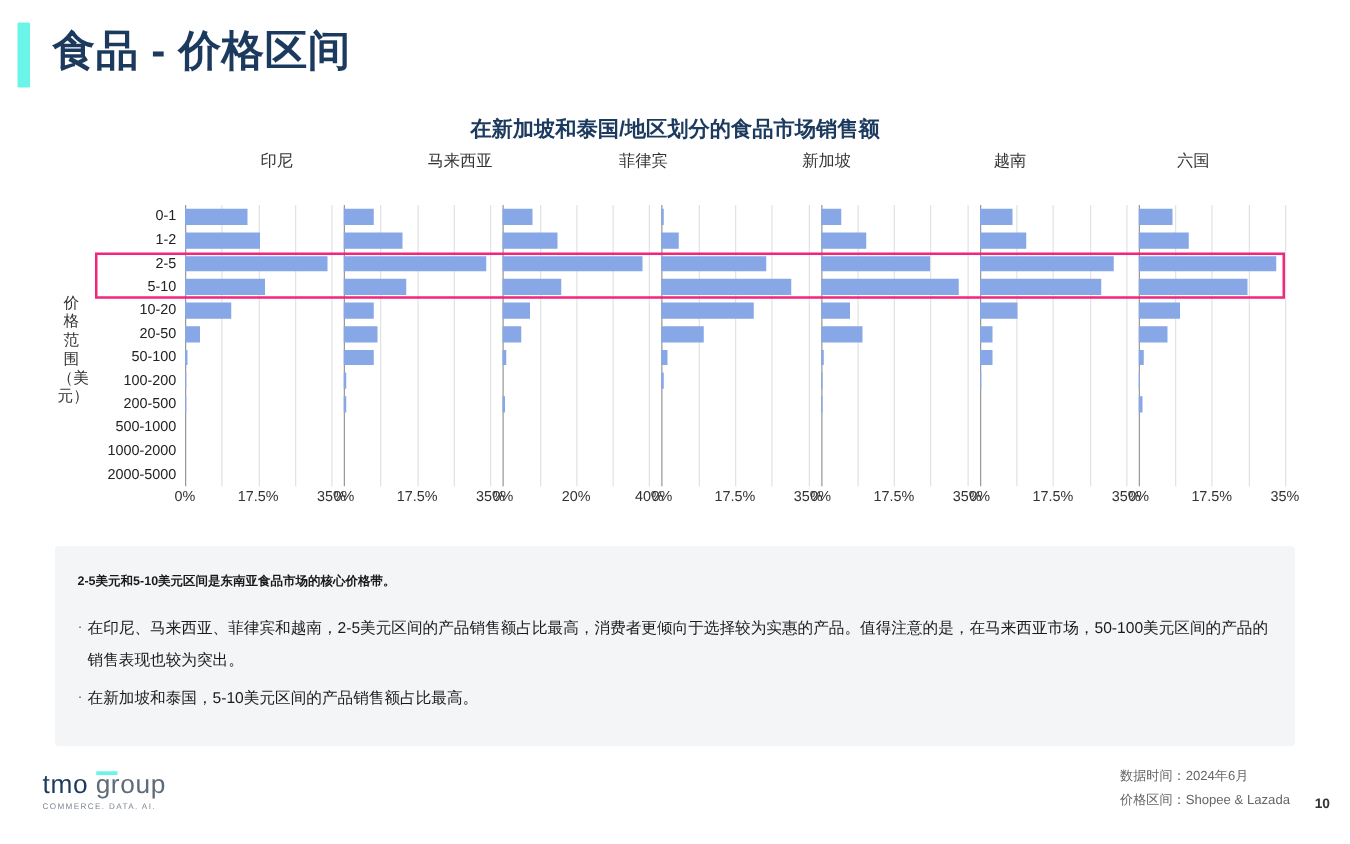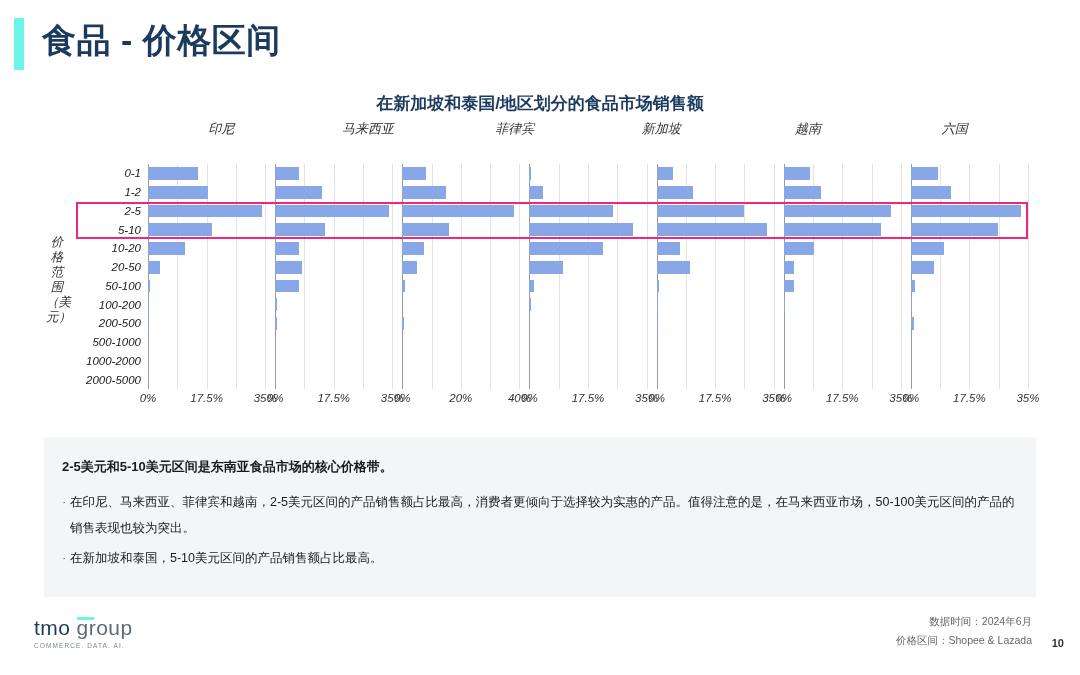--- a/index.html
+++ b/index.html
@@ -8,21 +8,21 @@
     font-family:"Liberation Sans","DejaVu Sans",sans-serif;
     color:#333;overflow:hidden;position:relative;
   }
   
   .slide-header{position:absolute;left:0;top:18px;height:52px;display:flex;}
   .accent-bar{width:10px;height:52px;background:#6BF5E8;margin-left:14px;border-radius:1px;}
   .slide-title{margin-left:18px;font-size:34px;font-weight:bold;color:#1C3A5E;letter-spacing:.5px;}
   
   .chart-title{position:absolute;left:0;top:92px;width:1080px;text-align:center;
     font-size:17px;font-weight:bold;color:#1C3A5E;}
-  .chart-area{position:absolute;left:0;top:120px;width:1071px;height:300px;font-style:italic;}
+  .chart-area{position:absolute;left:0;top:120px;width:1071px;height:300px;}
   .panel-headers{position:absolute;left:148px;top:0;width:880px;height:24px;display:flex;}
   .panel-head{flex:1 1 0;text-align:center;font-size:13px;color:#333;}
   .ylabel-axis{position:absolute;left:46px;top:115px;width:22px;
     font-size:12.5px;color:#333;text-align:center;line-height:15px;font-weight:500;}
   .ycat-col{position:absolute;left:68px;top:44px;width:78px;height:225px;
     display:flex;flex-direction:column;}
   .ycat{flex:1 1 0;display:flex;align-items:center;justify-content:flex-end;
     font-size:11.5px;color:#222;padding-right:5px;}
   .panels{position:absolute;left:148px;top:44px;width:880px;height:225px;display:flex;}
   .panel{flex:1 1 0;position:relative;margin-right:10px;}
@@ -36,32 +36,32 @@
   
   .xticks{position:absolute;left:148px;top:272px;width:880px;height:18px;display:flex;}
   .xt-panel{flex:1 1 0;position:relative;margin-right:10px;}
   .xt-panel:last-child{margin-right:0;}
   .xt{position:absolute;top:0;font-size:11.5px;color:#333;transform:translateX(-50%);white-space:nowrap;}
   
   .highlight-box{position:absolute;border:2px solid #F0267F;box-sizing:border-box;}
   
   .commentary{position:absolute;left:44px;top:437px;width:992px;height:160px;
     background:#F4F5F7;border-radius:3px;}
-  .comm-head{position:absolute;left:18px;top:21px;font-size:13px;font-weight:bold;color:#1a1a1a;}
+  .comm-head{position:absolute;left:18px;top:21px;font-size:10px;font-weight:bold;color:#1a1a1a;}
   .comm-list{position:absolute;left:14px;top:52px;right:16px;}
   .comm-item{display:flex;font-size:12.5px;color:#1a1a1a;line-height:26px;margin-bottom:4px;}
   .comm-dot{width:12px;flex:0 0 12px;color:#555;text-align:center;font-size:11px;}
   .comm-text{flex:1 1 auto;}
   
   .logo{position:absolute;left:34px;top:616px;}
   .logo-main{font-size:21px;color:#1C3A5E;letter-spacing:.5px;position:relative;display:inline-block;}
   .logo-main .grey{color:#5E6B7A;}
   .logo-bar{position:absolute;left:43px;top:1px;width:17px;height:3px;background:#6BF5E8;}
   .logo-sub{font-size:6.5px;color:#7C8794;letter-spacing:1.1px;margin-top:2px;}
-  .meta{position:absolute;right:48px;top:612px;text-align:right;}
+  .meta{position:absolute;right:48px;top:612px;text-align:left;}
   .meta-line{font-size:10.5px;color:#666;line-height:19px;white-space:nowrap;}
   .meta-label{color:#666;}
   .page-num{position:absolute;right:16px;top:637px;font-size:11px;font-weight:bold;color:#333;}
 </style>
 </head>
 <body>
 
 <div class="slide-header">
   <div class="accent-bar"></div>
   <div class="slide-title">食品 - 价格区间</div>

